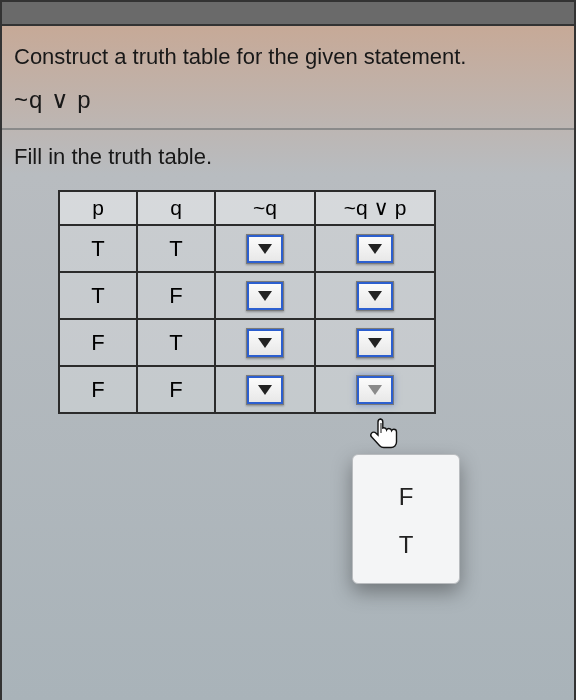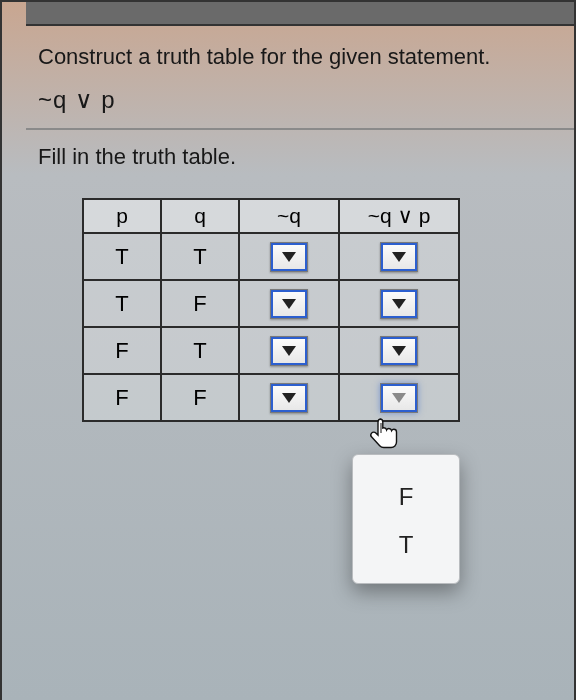--- a/index.html
+++ b/index.html
@@ -11,21 +11,20 @@
   }
   body {
     background: linear-gradient(180deg, #c9a690 0%, #b8bcc0 25%, #a9b3b9 100%);
     position: relative;
   }
   .outer-frame {
     position: absolute;
     top: 0; left: 0; right: 0; bottom: 0;
     border: 2px solid #333;
     border-bottom: none;
-    padding-left: 24px;
   }
   .top-chrome {
     height: 24px;
     background: #6a6a6a;
     border-bottom: 2px solid #333;
   }
   .content {
     padding: 14px 10px 0 10px;
   }
   .instruction {
@@ -40,21 +39,21 @@
     letter-spacing: 1px;
   }
   .hr {
     height: 0;
     border-top: 2px solid #8a8a8a;
     margin: 0 -10px 14px -10px;
   }
   .fillprompt {
     font-size: 22px;
     color: #181818;
-    margin: 0 0 28px 2px;
+    margin: 0 0 20px 2px;
   }
   .truth-table {
     margin-left: 46px;
     border-collapse: collapse;
     background: rgba(255,255,255,0.25);
   }
   .truth-table th, .truth-table td {
     border: 2px solid #2b2b2b;
     text-align: center;
     vertical-align: middle;

